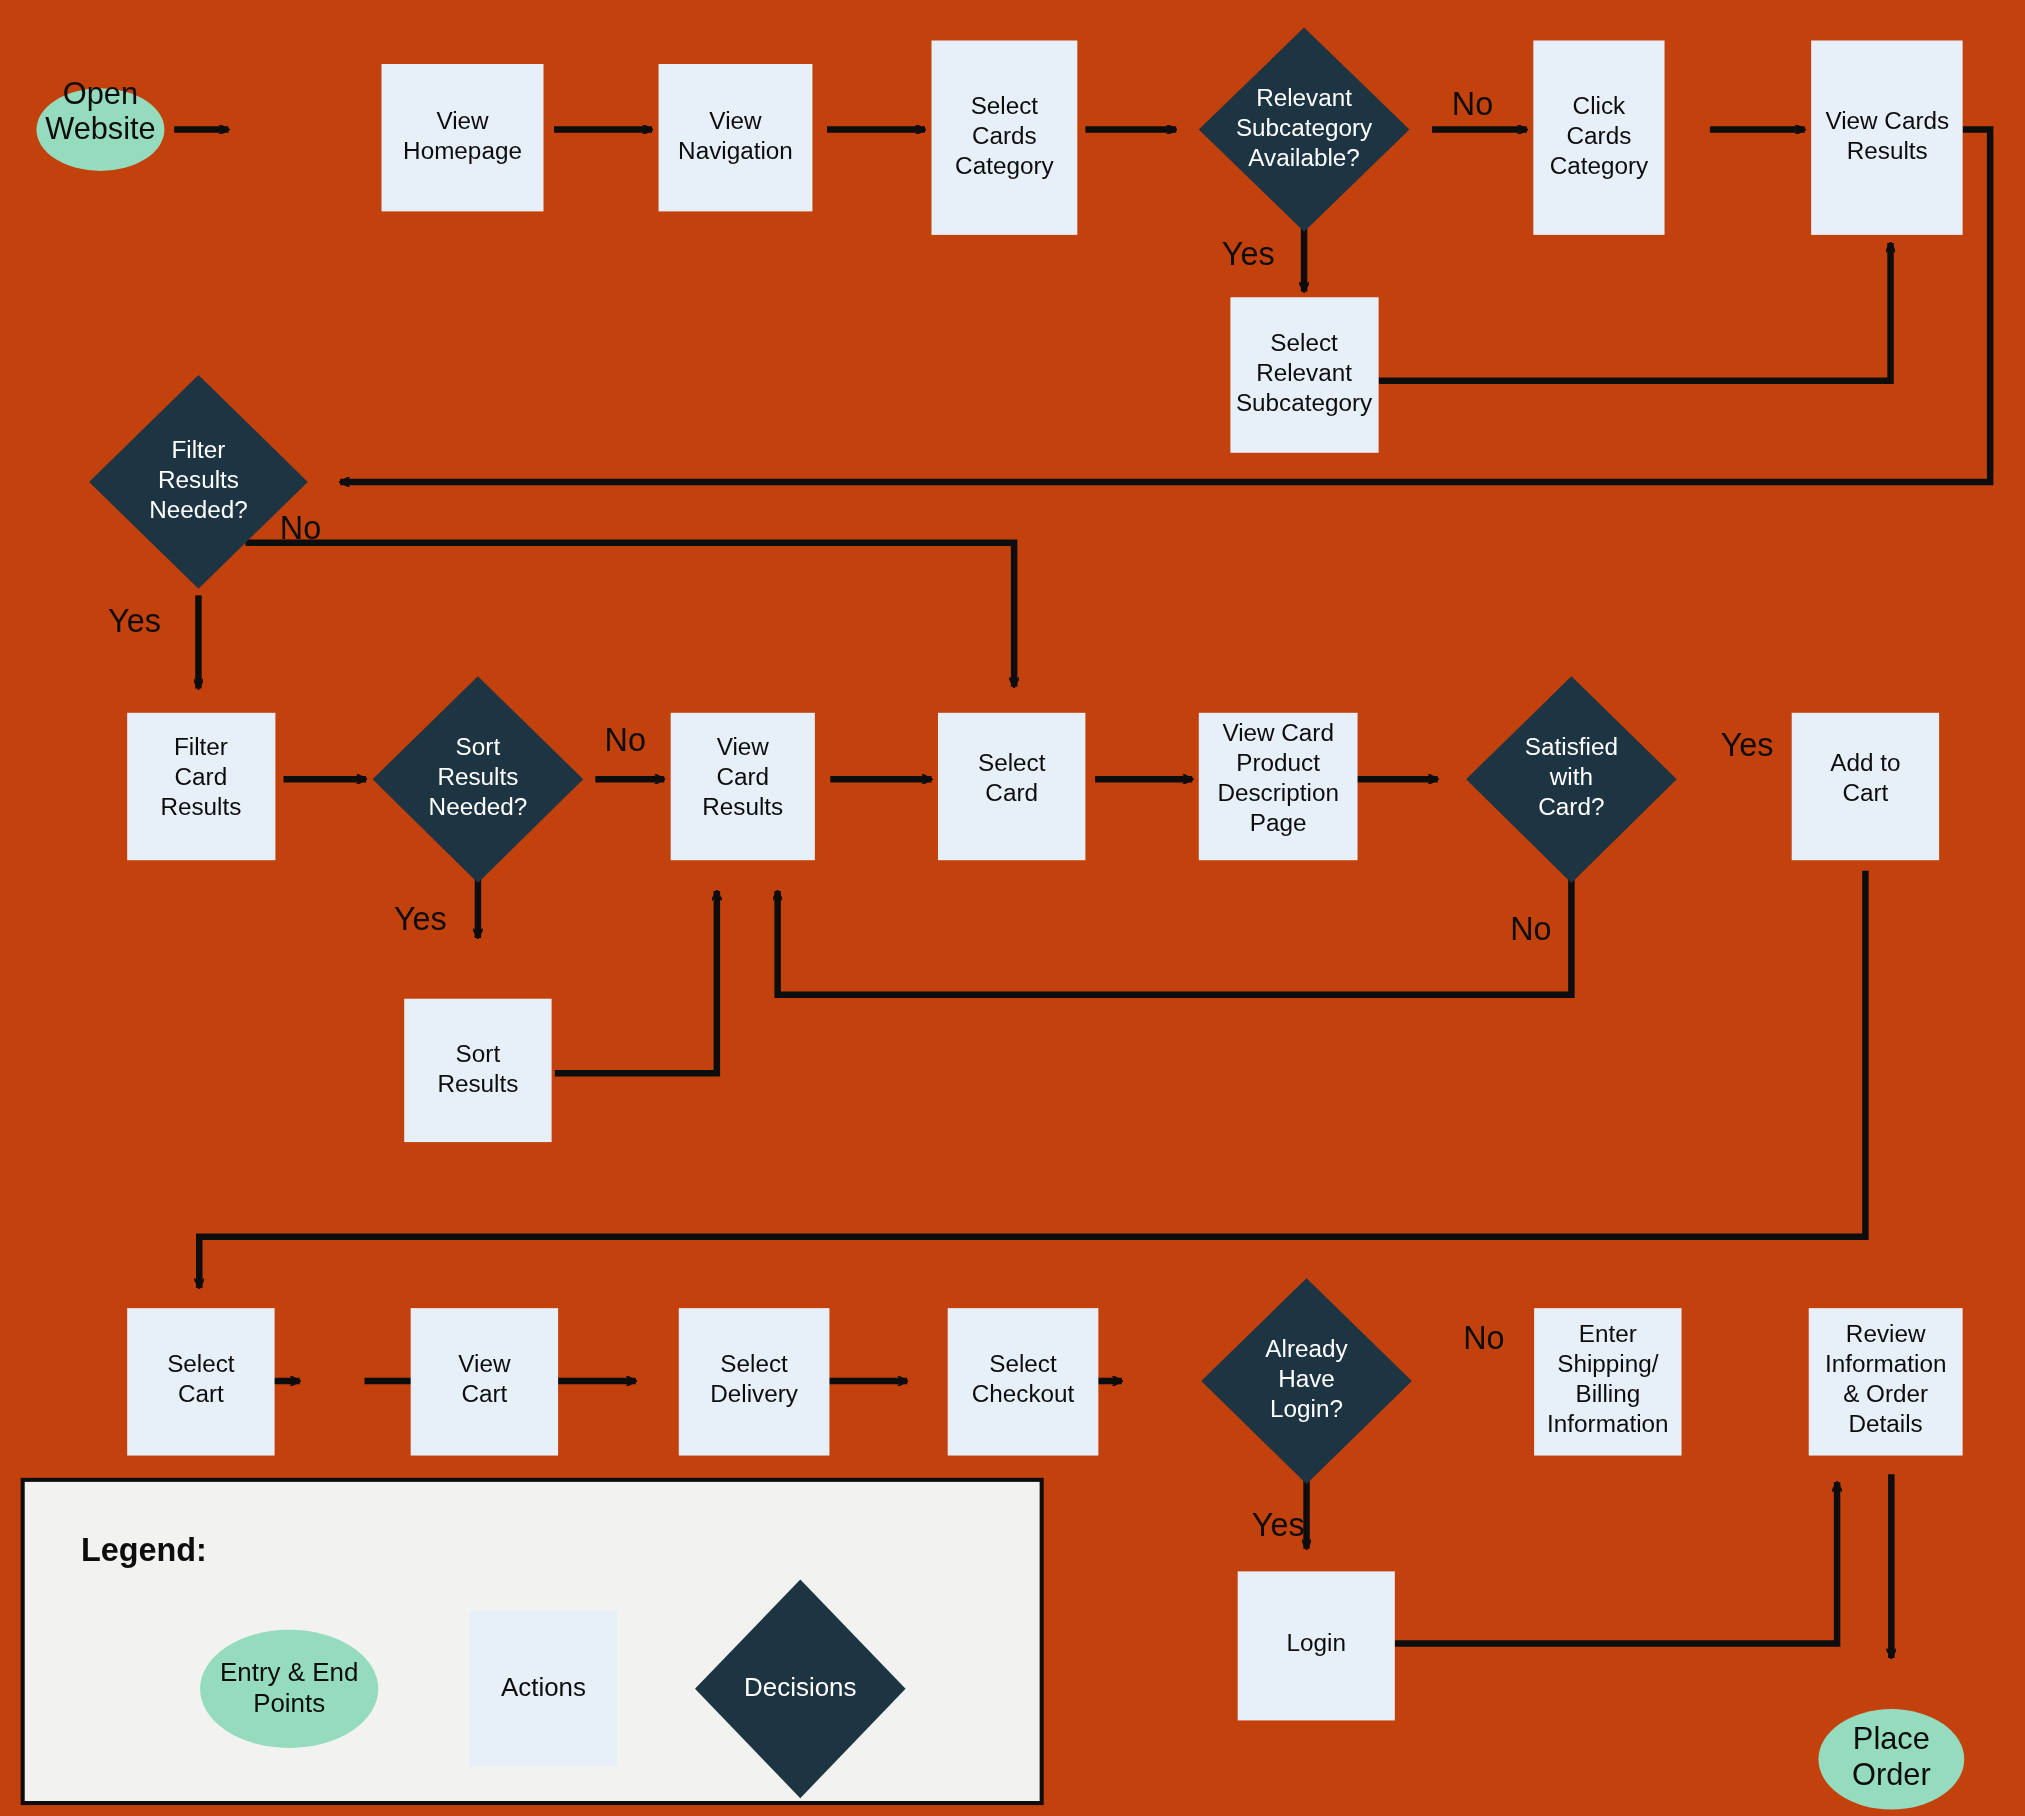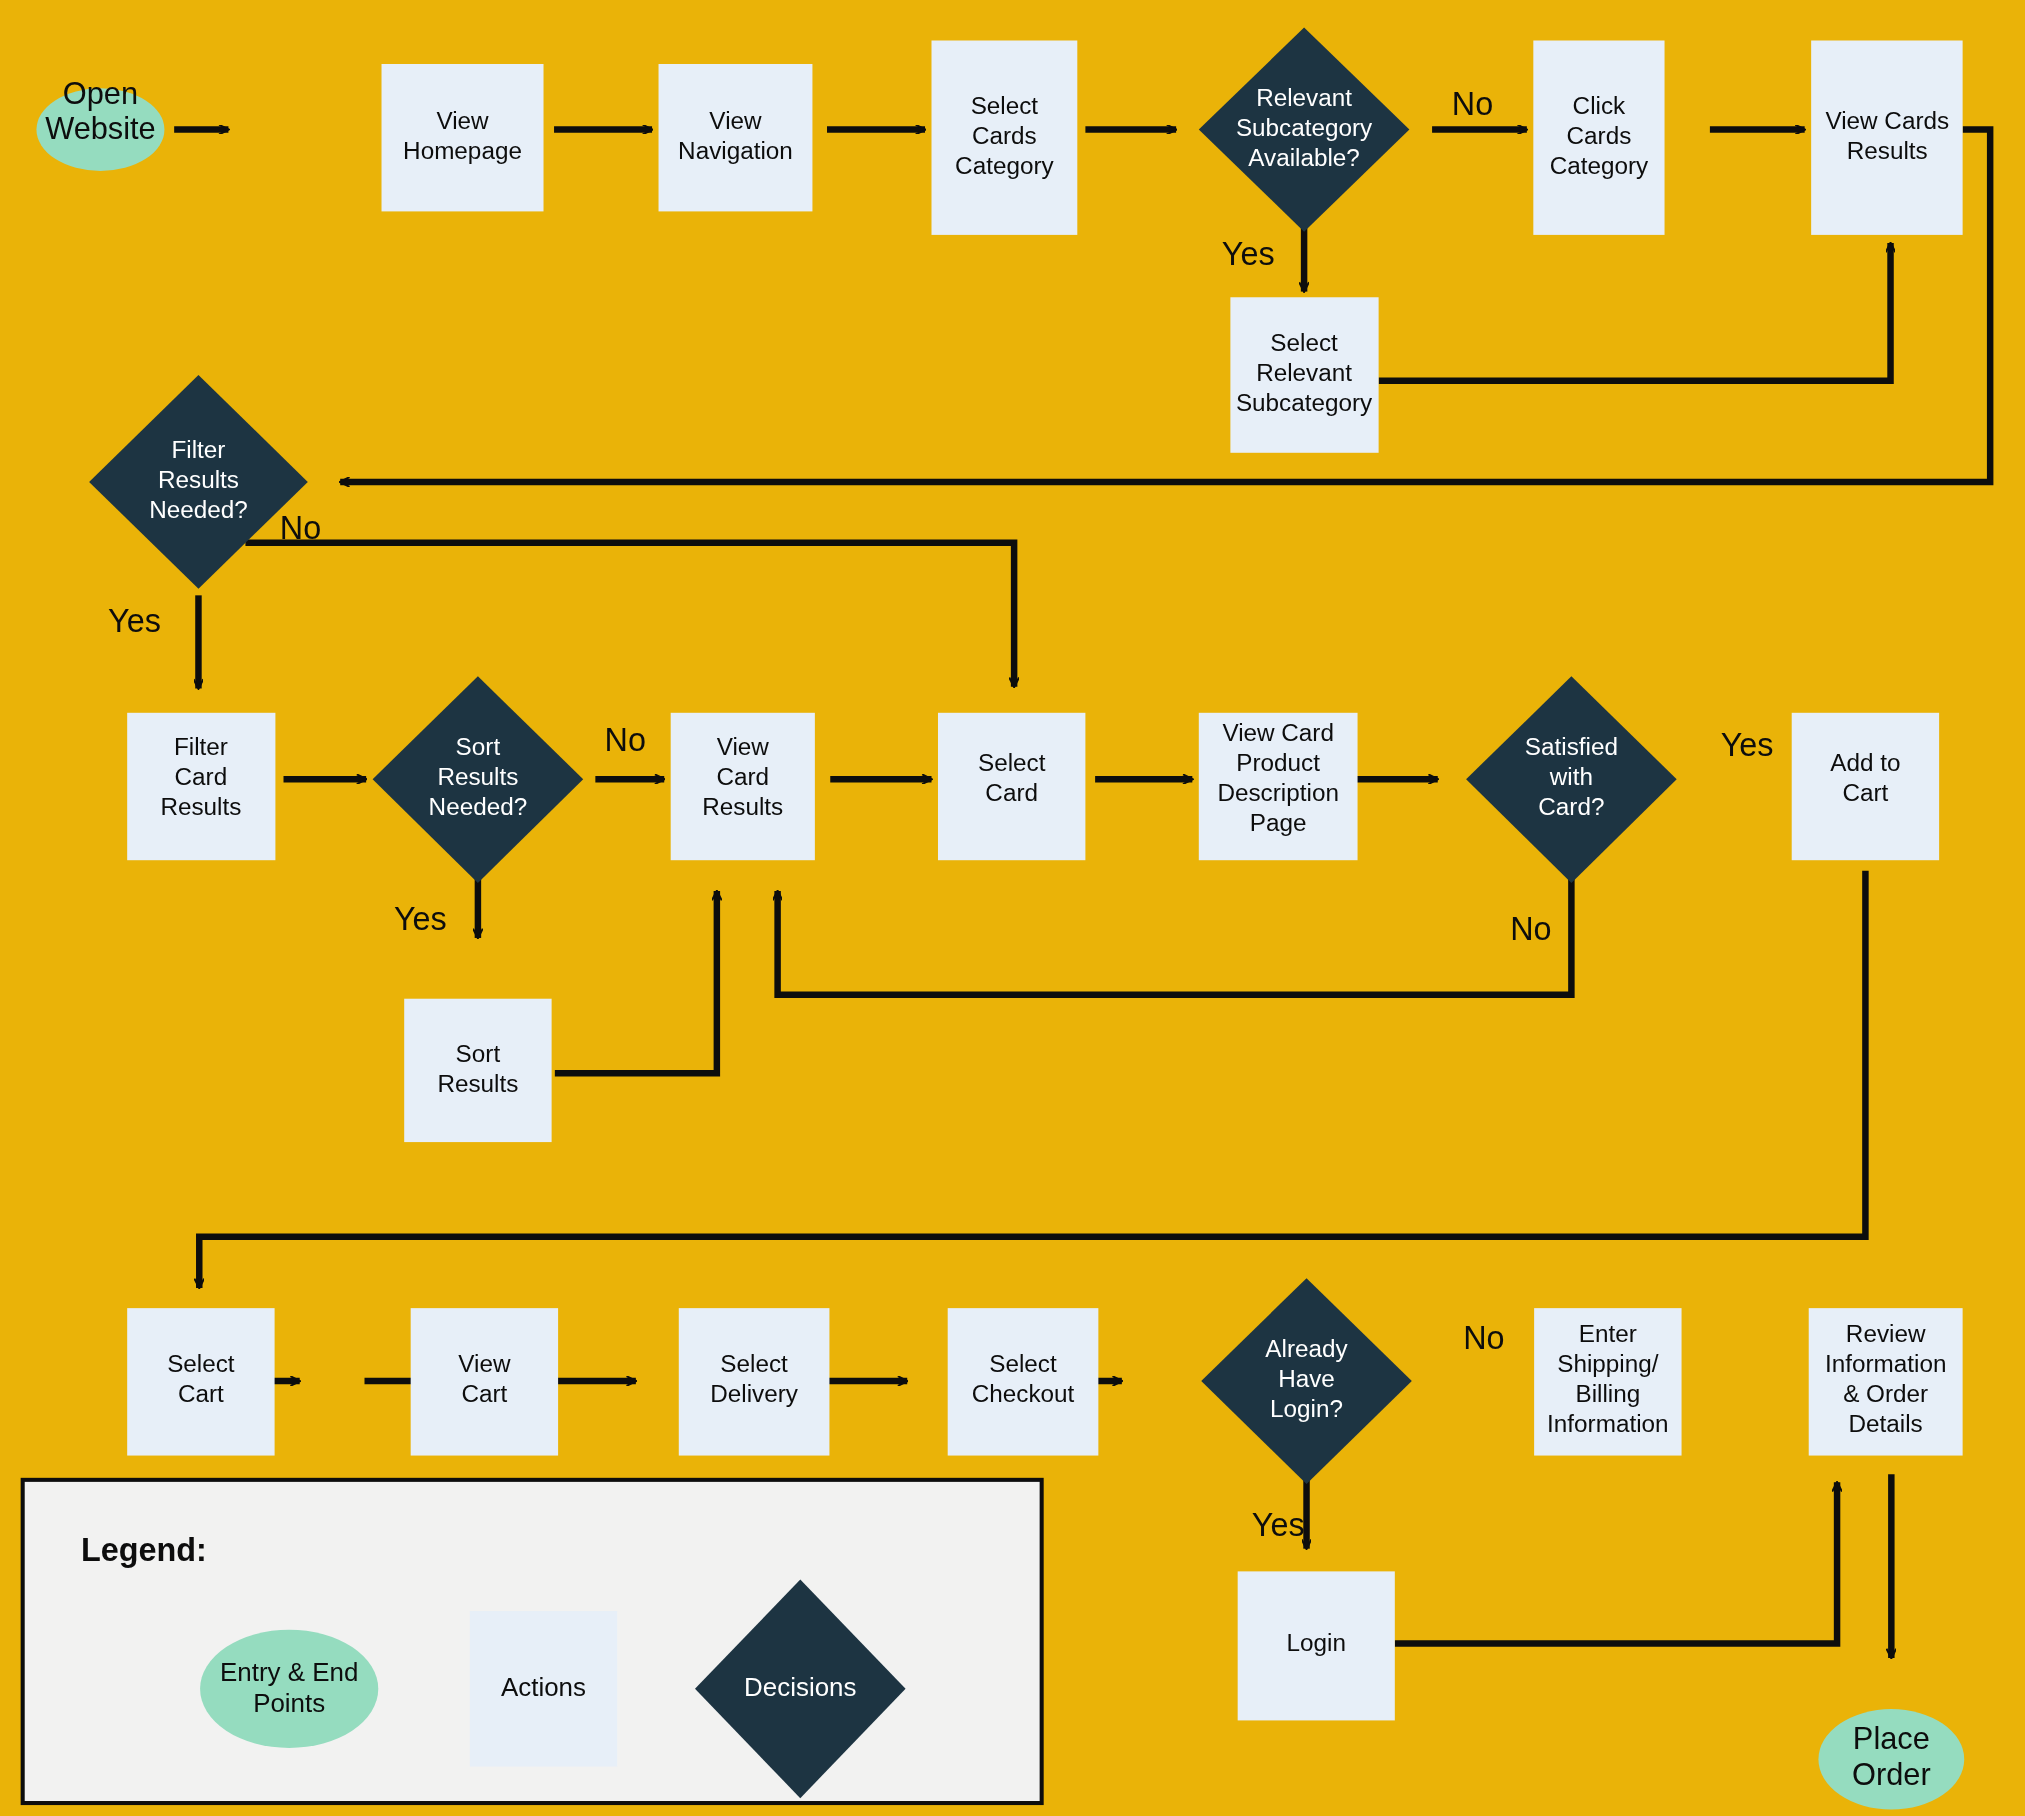--- a/index.html
+++ b/index.html
@@ -1,17 +1,17 @@
 <!DOCTYPE html>
 <html style="font-size:13px"><head>
 <meta charset="utf-8">
 <style>
   html,body{margin:0;padding:0;background:#ffffff;}
   body{width:2025px;height:1816px;font-family:"Liberation Sans",sans-serif;}
-  #stage{position:relative;width:2025px;height:1816px;overflow:hidden;background:#eab308;}
+  #stage{position:relative;width:2025px;height:1816px;overflow:hidden;background:#c2410c;}
   svg#canvas{position:absolute;left:0;top:0;width:2025px;height:1816px;}
   .node-label{font-family:"Liberation Sans",sans-serif;text-anchor:middle;dominant-baseline:middle;}
   .lbl-action{fill:#0d0d0d;font-size:30px;}
   .lbl-decision{fill:#ffffff;font-size:30px;}
   .lbl-terminal{fill:#0d0d0d;font-size:38px;}
   .lbl-edge{fill:#0d0d0d;font-size:40px;text-anchor:middle;dominant-baseline:middle;}
   .lbl-legend-title{fill:#0d0d0d;font-size:40px;font-weight:bold;text-anchor:start;dominant-baseline:middle;}
   .lbl-legend-item{font-size:32px;text-anchor:middle;dominant-baseline:middle;}
   .edge{stroke:#0d0d0d;stroke-width:8;fill:none;stroke-linecap:butt;stroke-linejoin:miter;}
 </style>

